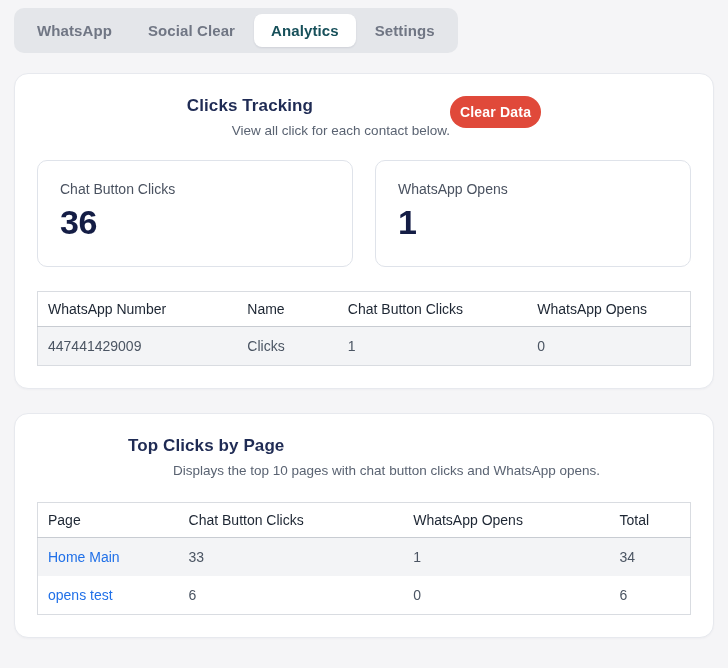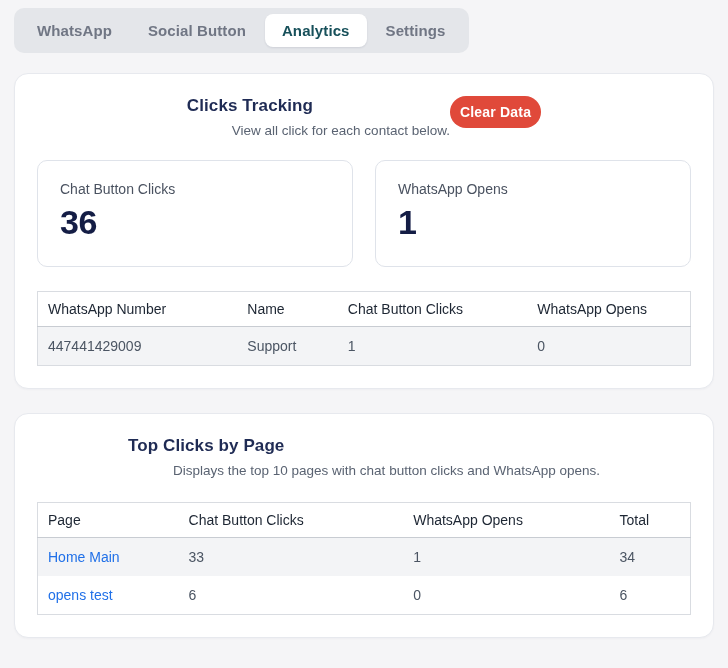--- a/index.html
+++ b/index.html
@@ -150,21 +150,21 @@
   }
 </style>
 </head>
 <body>
 
 
 
 
 <nav class="tabbar">
   <button class="tab">WhatsApp</button>
-  <button class="tab">Social Button</button>
+  <button class="tab">Social Clear</button>
   <button class="tab active">Analytics</button>
   <button class="tab">Settings</button>
 </nav>
 
 
 <section class="card">
   <div class="card-head">
     <div>
       <h2 class="card-title">Clicks Tracking</h2>
       <p class="card-subtitle">View all click for each contact below.</p>
@@ -194,21 +194,21 @@
       <tr>
         <th>WhatsApp Number</th>
         <th>Name</th>
         <th>Chat Button Clicks</th>
         <th>WhatsApp Opens</th>
       </tr>
     </thead>
     <tbody>
       <tr>
         <td>447441429009</td>
-        <td>Support</td>
+        <td>Clicks</td>
         <td>1</td>
         <td>0</td>
       </tr>
     </tbody>
   </table>
 </section>
 
 
 <section class="card">
   <div class="card-head">

